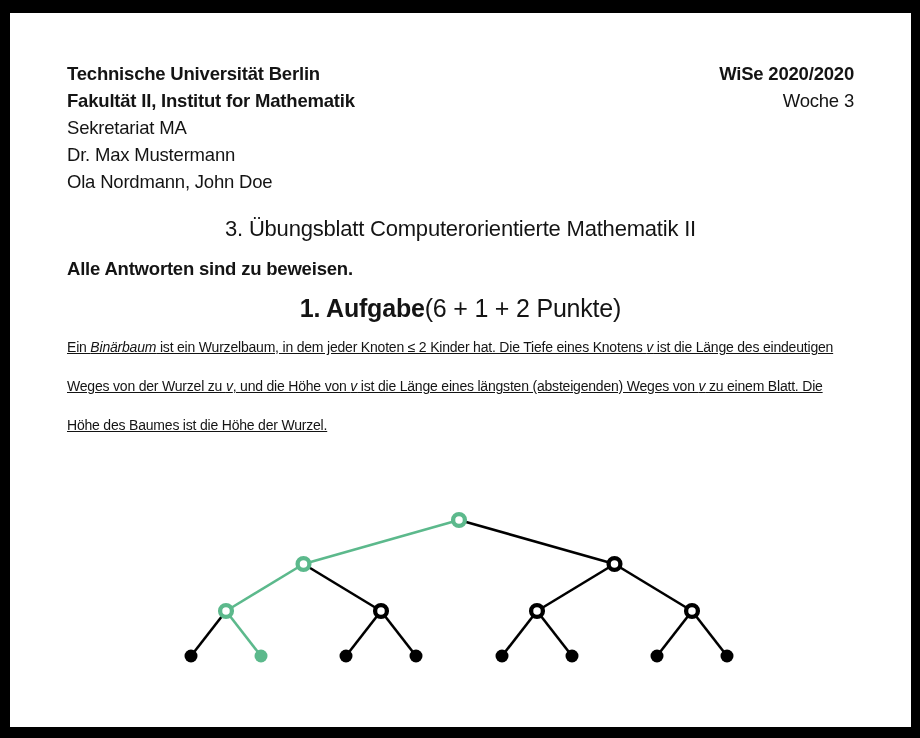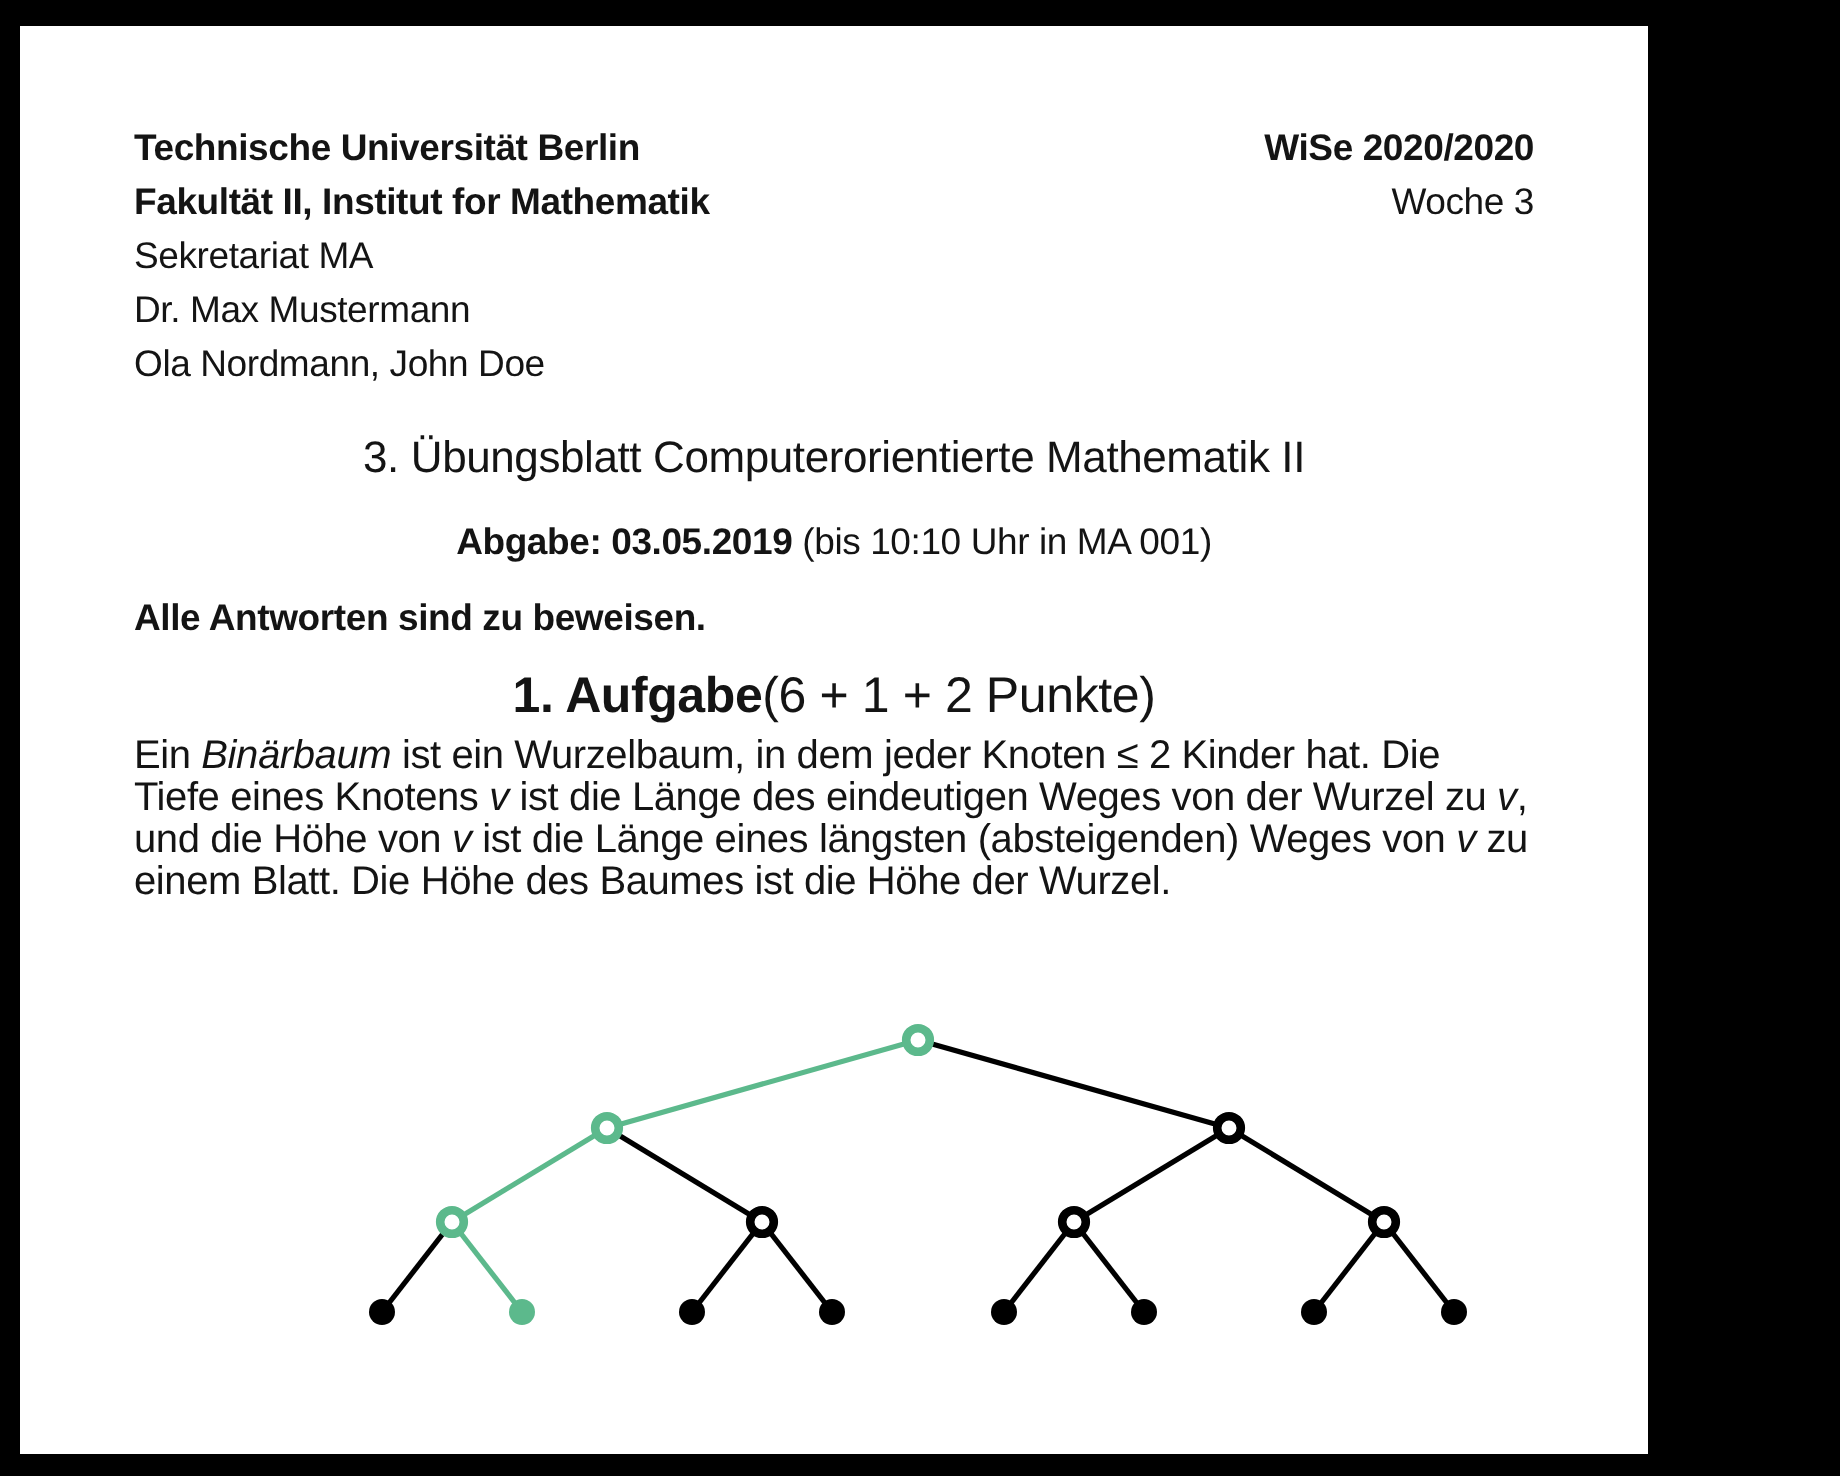--- a/index.html
+++ b/index.html
@@ -1,35 +1,35 @@
 <!DOCTYPE html>
 <html><head>
 <meta charset="utf-8">
 <style>
   html,body{margin:0;padding:0;background:#000;}
   .page{
     position:relative;width:920px;height:738px;background:#000;
     font-family:"Liberation Sans", sans-serif;color:#141414;overflow:hidden;
   }
   .sheet{
-    position:absolute;left:10px;top:13px;width:814px;height:714px;background:#fff;
+    position:absolute;left:10px;top:13px;width:901px;height:714px;background:#fff;
     box-sizing:border-box;padding:47px 57px 0 57px;
   }
   .header{display:flex;justify-content:space-between;align-items:flex-start;}
   .hl{font-size:18.5px;line-height:27px;letter-spacing:-0.2px;white-space:nowrap;}
   .header-right{text-align:right;}
   .bold{font-weight:700;}
   .title{
     text-align:center;font-size:22px;line-height:30px;font-weight:400;
     margin-top:19px;letter-spacing:-0.2px;
   }
   .due{text-align:center;font-size:18.5px;line-height:27px;margin-top:13px;letter-spacing:-0.2px;}
   .notice{text-align:left;font-size:18.5px;line-height:27px;margin-top:11px;font-weight:700;letter-spacing:-0.2px;}
   .task-row{display:flex;justify-content:center;font-size:25px;line-height:27px;margin-top:13px;letter-spacing:-0.2px;}
-  .body{font-size:20px;line-height:21px;margin:6px 0 0 0;letter-spacing:-0.2px;text-align:left;}
+  .body{font-size:14px;line-height:39px;margin:6px 0 0 0;letter-spacing:-0.2px;text-align:left;text-decoration:underline;}
   .it{font-style:italic;}
   .tree-svg{position:absolute;left:0;top:0;width:920px;height:738px;pointer-events:none;}
 </style>
 </head>
 <body>
 
 <div class="page">
   <div class="sheet">
 
     <div class="header">
@@ -41,21 +41,20 @@
         <div class="hl">Ola Nordmann, John Doe</div>
       </div>
       <div class="header-right">
         <div class="hl bold">WiSe 2020/2020</div>
         <div class="hl">Woche 3</div>
       </div>
     </div>
 
     <div class="title">3. Übungsblatt Computerorientierte Mathematik II</div>
 
-    <div class="due"><span class="bold">Abgabe: 03.05.2019</span><span> (bis 10:10 Uhr in MA 001)</span></div>
 
     <div class="notice">Alle Antworten sind zu beweisen.</div>
 
     <div class="task-row">
       <span class="bold">1. Aufgabe</span>
       <span>(6 + 1 + 2 Punkte)</span>
     </div>
 
     <p class="body"><span>Ein </span><span class="it">Binärbaum</span><span> ist ein Wurzelbaum, in dem jeder Knoten ≤ 2 Kinder hat. Die Tiefe eines Knotens </span><span class="it">v</span><span> ist die Länge des eindeutigen Weges von der Wurzel zu </span><span class="it">v</span><span>, und die Höhe von </span><span class="it">v</span><span> ist die Länge eines längsten (absteigenden) Weges von </span><span class="it">v</span><span> zu einem Blatt. Die Höhe des Baumes ist die Höhe der Wurzel.</span></p>
 

